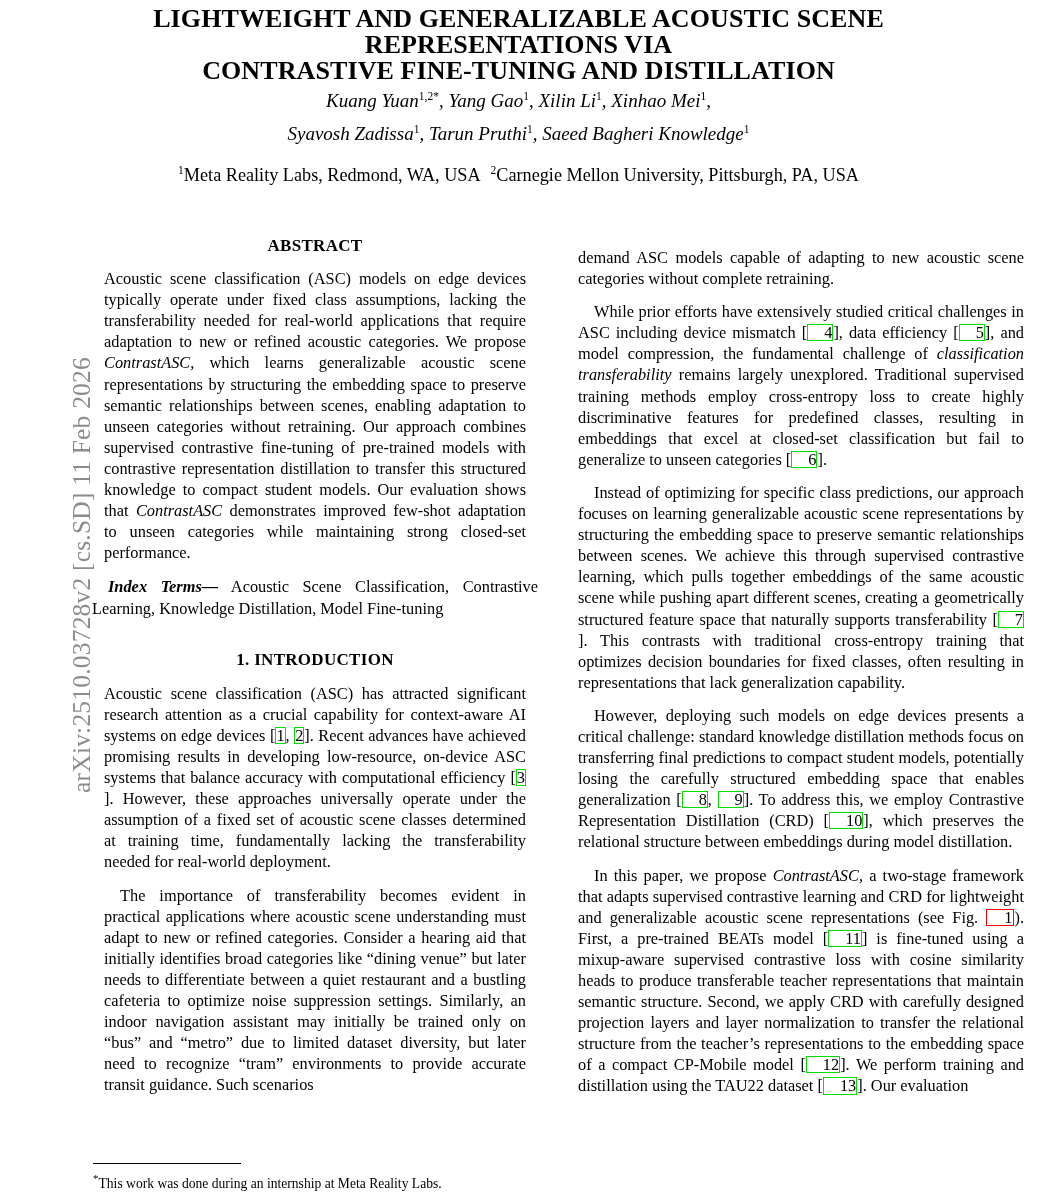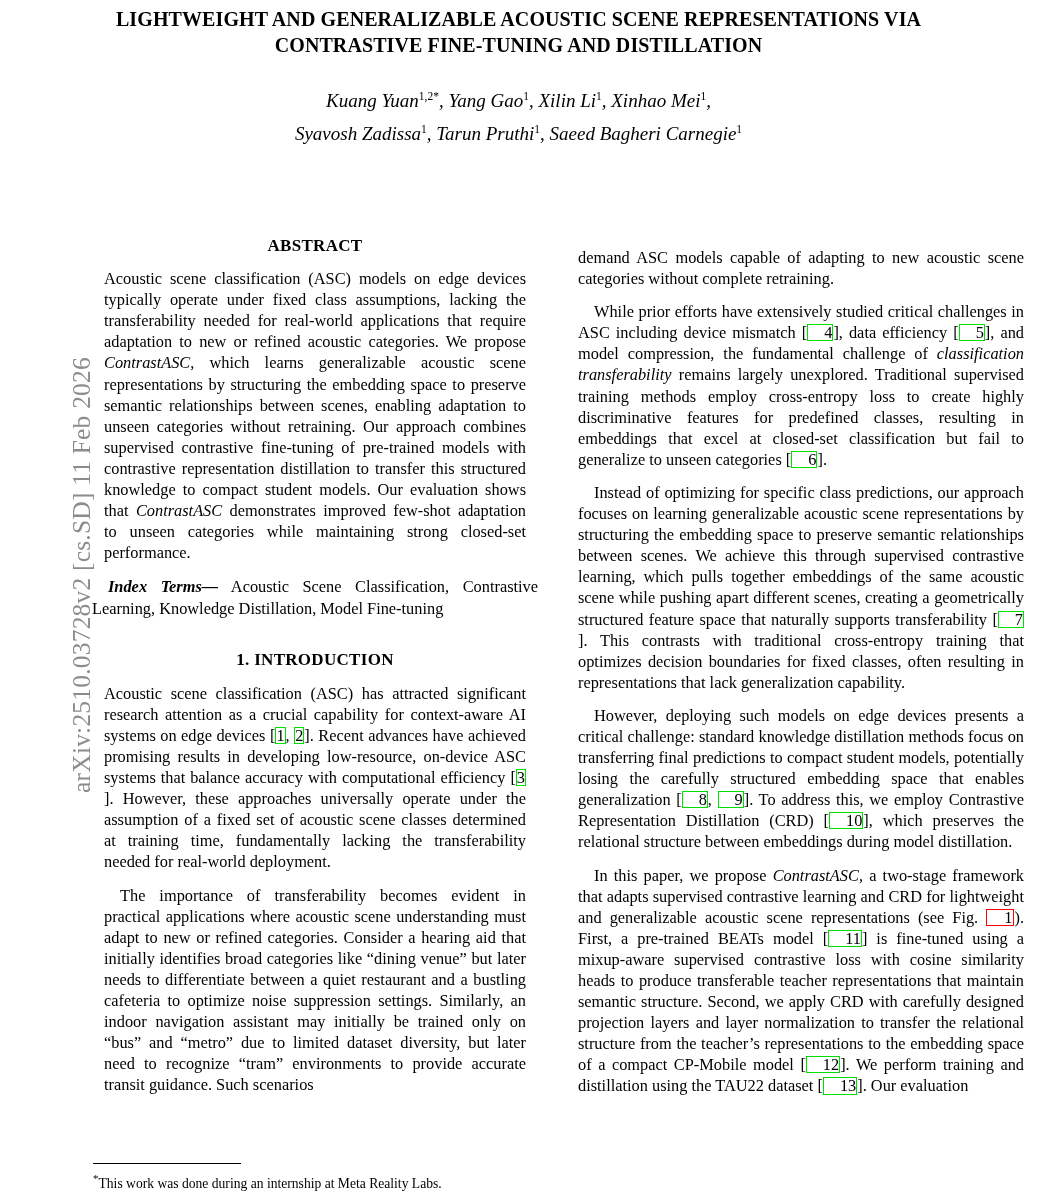--- a/index.html
+++ b/index.html
@@ -35,21 +35,21 @@
 
   
   .title-block {
     position: absolute;
     left: 92px;
     top: 6px;
     width: 853px;
     text-align: center;
   }
   .paper-title {
-    font-size: 20px;
+    font-size: 26px;
     font-weight: bold;
     line-height: 26px;
     letter-spacing: 0.1px;
     margin: 0;
   }
 
   .authors {
     position: absolute;
     left: 92px;
     top: 82px;
@@ -160,24 +160,27 @@
   <div class="title-block">
     <div class="paper-title">LIGHTWEIGHT AND GENERALIZABLE ACOUSTIC SCENE REPRESENTATIONS VIA</div>
     <div class="paper-title">CONTRASTIVE FINE-TUNING AND DISTILLATION</div>
   </div>
 
   <div class="authors">
     <div>
       <span>Kuang Yuan</span><sup>1,2*</sup><span>, Yang Gao</span><sup>1</sup><span>, Xilin Li</span><sup>1</sup><span>, Xinhao Mei</span><sup>1</sup><span>,</span>
     </div>
     <div>
-      <span>Syavosh Zadissa</span><sup>1</sup><span>, Tarun Pruthi</span><sup>1</sup><span>, Saeed Bagheri Carnegie</span><sup>1</sup>
+      <span>Syavosh Zadissa</span><sup>1</sup><span>, Tarun Pruthi</span><sup>1</sup><span>, Saeed Bagheri Knowledge</span><sup>1</sup>
     </div>
   </div>
 
+  <div class="affiliations">
+    <sup>1</sup><span>Meta Reality Labs, Redmond, WA, USA</span><span class="aff-gap"></span><sup>2</sup><span>Carnegie Mellon University, Pittsburgh, PA, USA</span>
+  </div>
 
   <div class="col col-left">
 
     <div class="sec-head abs-head">ABSTRACT</div>
 
     <p class="para noindent"><span>Acoustic scene classification (ASC) models on edge devices typically operate under fixed class assumptions, lacking the transferability needed for real-world applications that require adaptation to new or refined acoustic categories. We propose </span><i class="emph">ContrastASC</i><span>, which learns generalizable acoustic scene representations by structuring the embedding space to preserve semantic relationships between scenes, enabling adaptation to unseen categories without retraining. Our approach combines supervised contrastive fine-tuning of pre-trained models with contrastive representation distillation to transfer this structured knowledge to compact student models. Our evaluation shows that </span><i class="emph">ContrastASC</i><span> demonstrates improved few-shot adaptation to unseen categories while maintaining strong closed-set performance.</span></p>
 
     <p class="idx"><b><i>Index Terms—</i></b><span> Acoustic Scene Classification, Contrastive Learning, Knowledge Distillation, Model Fine-tuning</span></p>
 
     <div class="sec-head intro">1.  INTRODUCTION</div>

